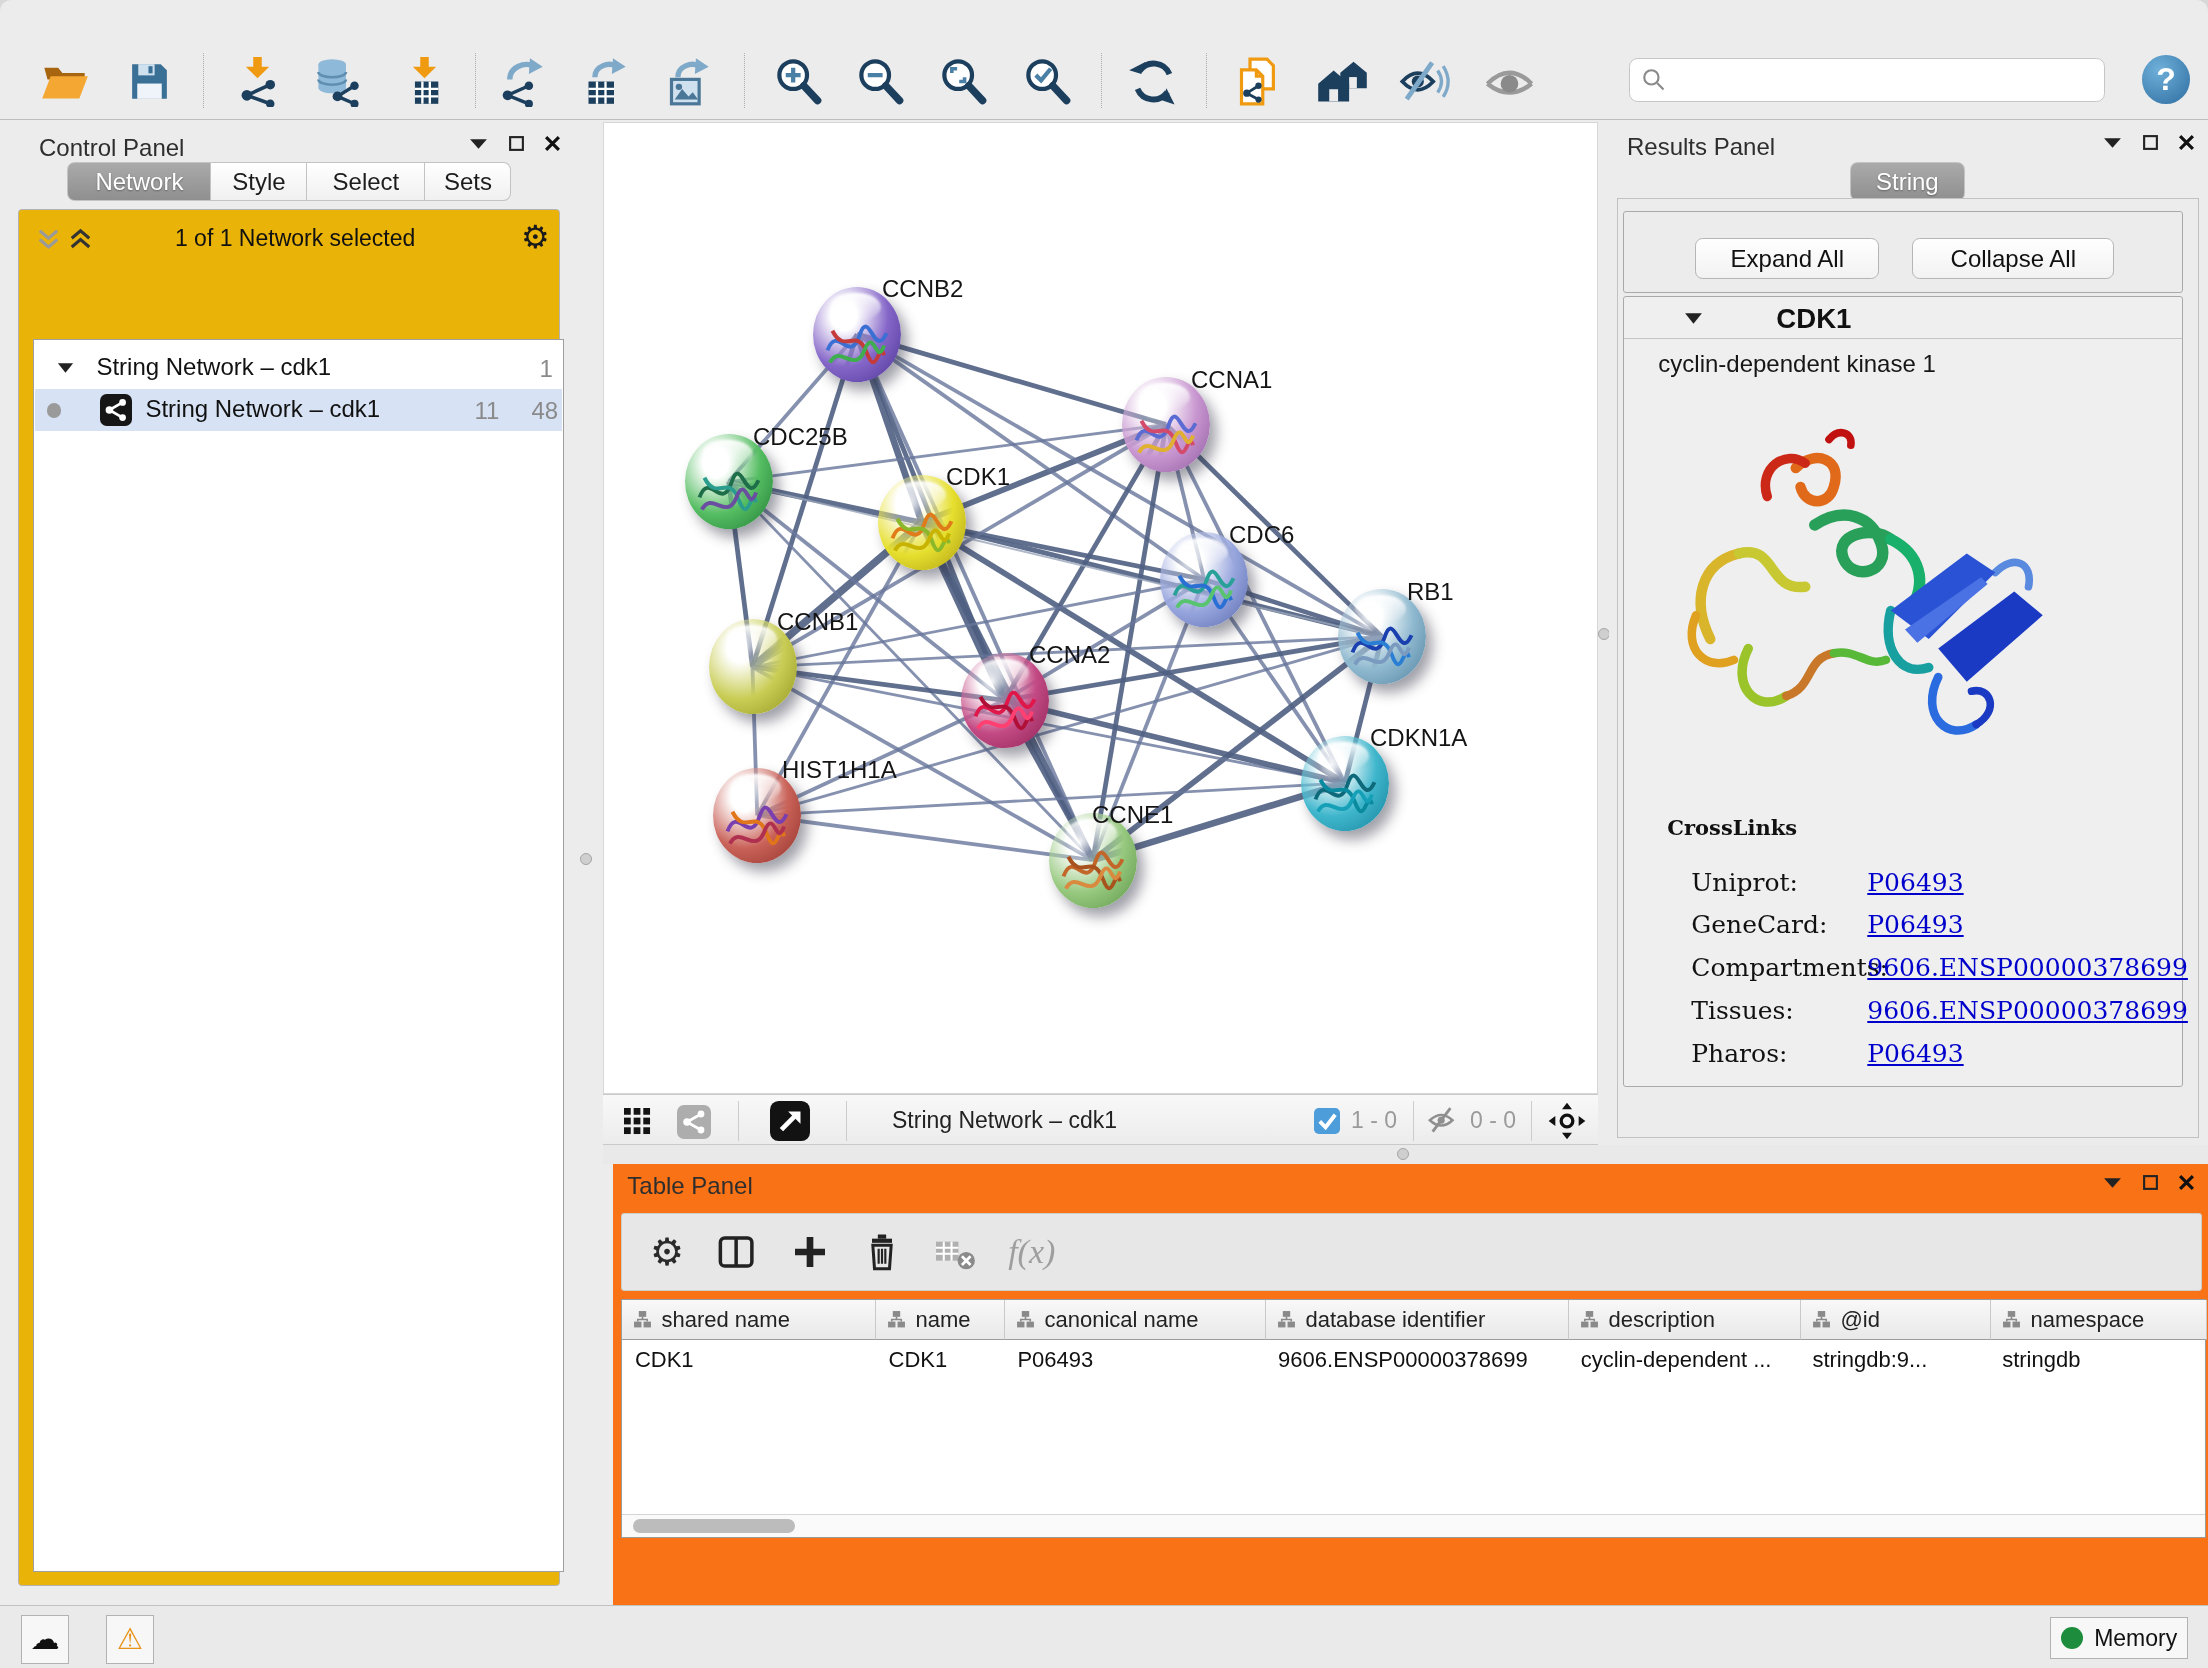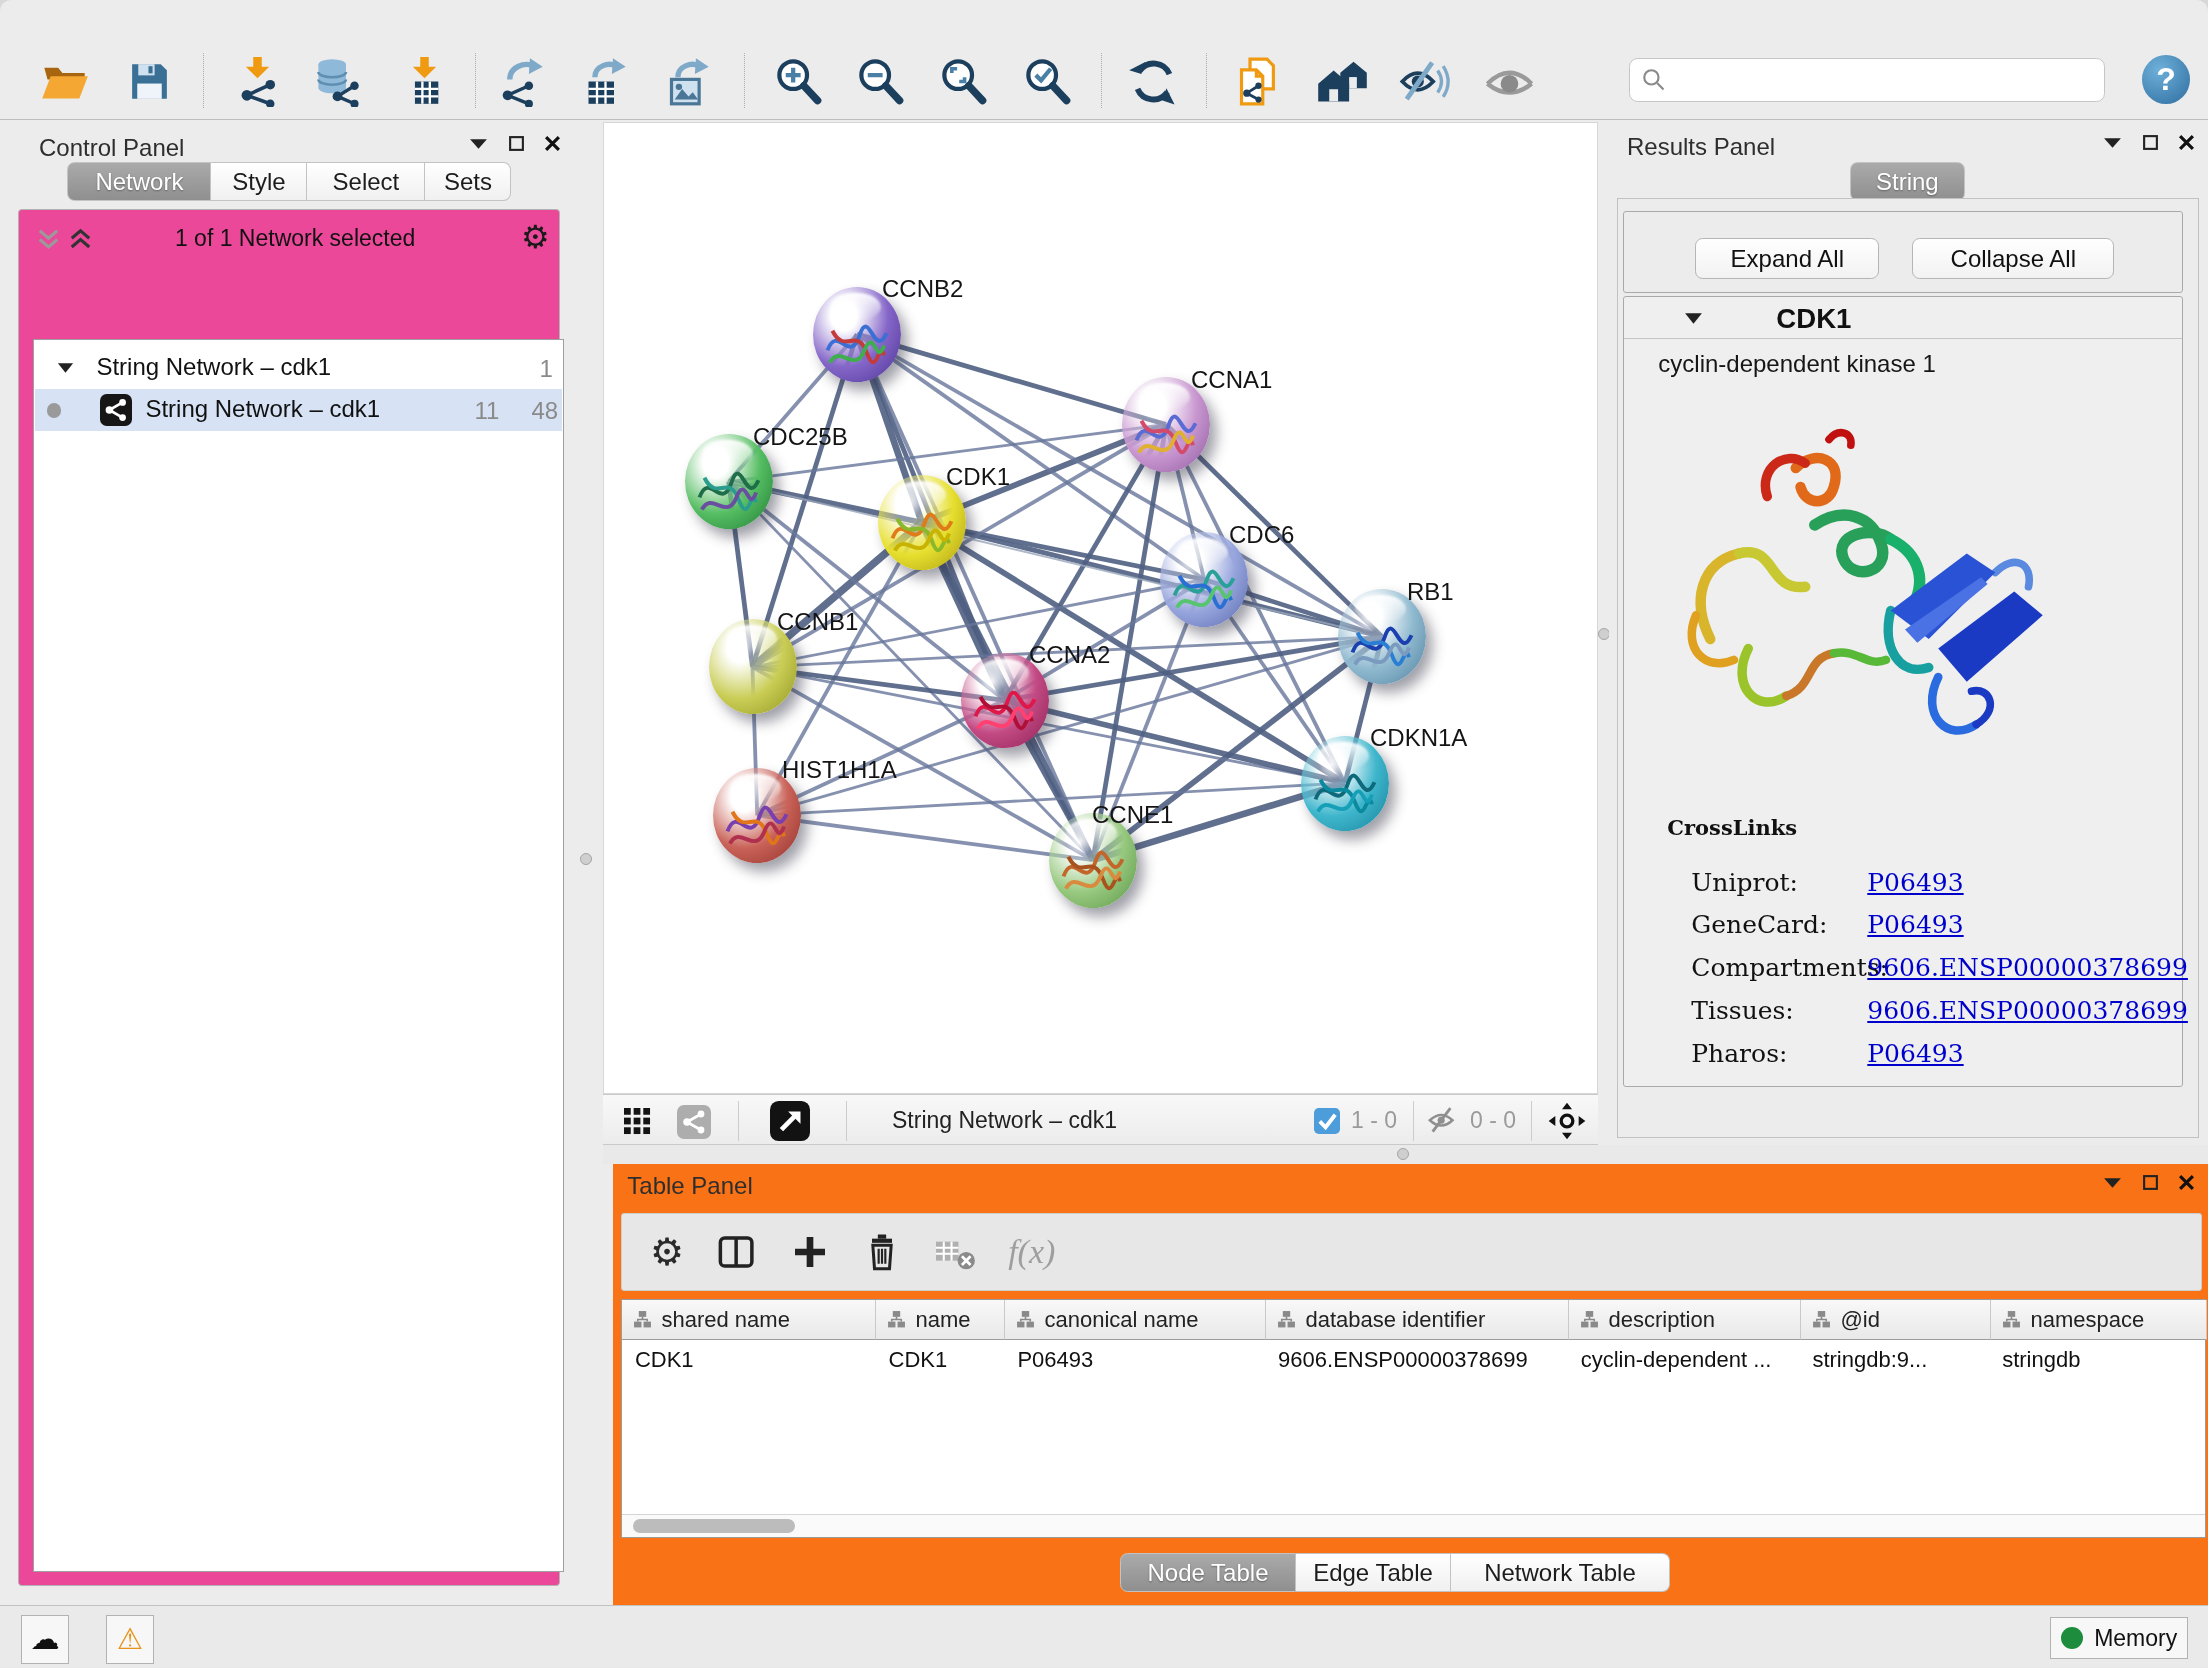--- a/index.html
+++ b/index.html
@@ -29,21 +29,21 @@
   .ptitle{font-size:24px;color:#2e2e2e;}
   .pctrls{position:absolute;display:flex;gap:19px;align-items:center;}
   .tab{height:39px;display:flex;align-items:center;justify-content:center;font-size:24px;color:#1c1c1c;
     background:linear-gradient(#ffffff,#f0f0f0);border:1px solid #c3c3c3;border-left:none;}
   .tab.first{border-left:1px solid #c3c3c3;border-radius:7.6px 0 0 7.6px;}
   .tab.last{border-radius:0 7.6px 7.6px 0;}
   .tab.only{border-radius:7.6px;border-left:1px solid #c3c3c3;}
   .tab.active{background:linear-gradient(#aaaaaa,#8f8f8f);color:#fff;text-shadow:0 1px 1.9px rgba(0,0,0,.35);}
   
   .cpanel{position:absolute;left:11.4px;top:124px;width:556px;height:1469px;background:#ececec;}
-  .cp-inner{position:absolute;left:6.7px;top:85px;width:542px;height:1377px;background:#ec4899;
+  .cp-inner{position:absolute;left:6.7px;top:85px;width:542px;height:1377px;background:#eab308;
     border:1px solid #b3b3b3;border-radius:3.8px;}
   .cp-list{position:absolute;left:14.3px;top:129px;width:531px;height:1233px;background:#fff;
     border:1px solid #9f9f9f;}
   .tree-row{position:absolute;left:1px;width:527px;height:42px;font-size:24px;color:#111;}
   .tree-row.selected{background:#d7e3f4;}
   .badge{position:absolute;width:32px;height:32px;border-radius:6.7px;background:#161616;top:4.8px;}
   .num{position:absolute;color:#8a8a8a;font-size:24px;top:7.6px;}
   
   .canvas{position:absolute;left:603px;top:122px;width:995px;height:972px;background:#fff;
     border:1px solid #d7d7d7;}
@@ -688,25 +688,20 @@
             <div class="td" style="width: 303px;">9606.ENSP00000378699</div>
             <div class="td" style="width: 232px;">cyclin-dependent ...</div>
             <div class="td" style="width: 190px;">stringdb:9...</div>
             <div class="td" style="width: 216px;">stringdb</div>
           </div>
         </div>
       <div class="hscroll">
         <div class="hthumb"></div>
       </div>
     </div>
-    <div id="bottom-tabs" style="position:absolute;left:507px;top:389px;display:flex">
-        <div class="tab first active" style="width: 176px;">Node Table</div>
-        <div class="tab" style="width: 155px;">Edge Table</div>
-        <div class="tab last" style="width: 219px;">Network Table</div>
-      </div>
   </div>
 
   <div class="statusbar">
     <div class="sbtn" style="left:21px">
       <span style="color:#111">☁</span>
     </div>
     <div class="sbtn" style="left:106px">
       <span style="color:#e8941a">⚠</span>
     </div>
     <div class="membtn">

